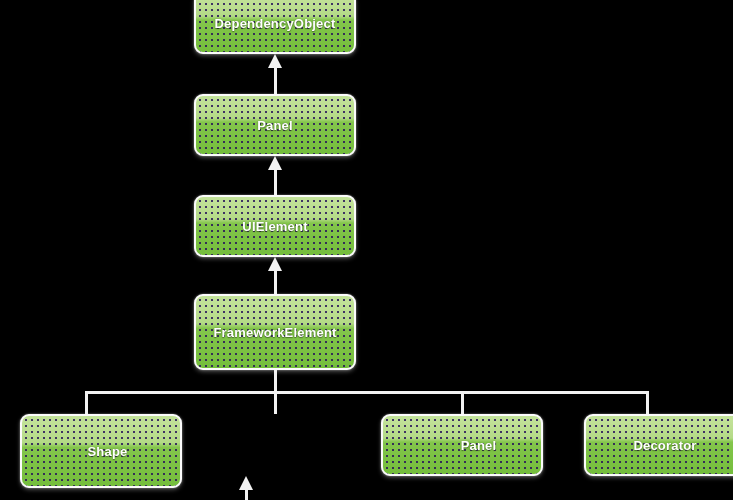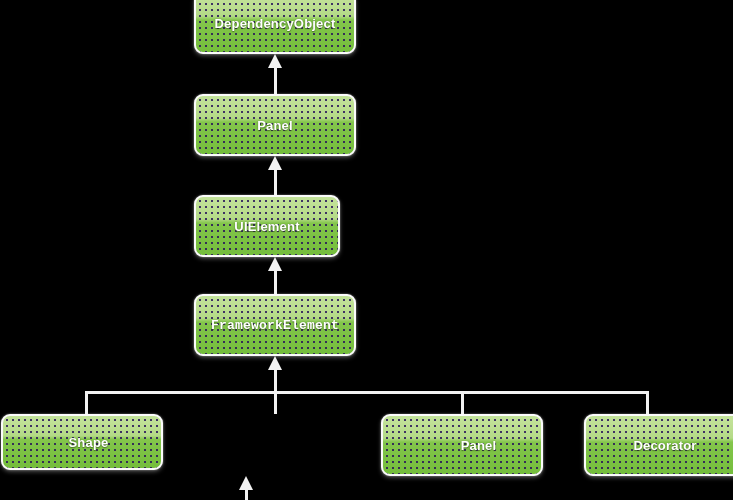--- a/index.html
+++ b/index.html
@@ -100,29 +100,29 @@
   <div class="arrow" style="left:239px; top:476px;"></div>
 
   <div class="node" style="left:194px; top:-8px; width:162px; height:62px;">
     <span class="node-label">DependencyObject</span>
   </div>
 
   <div class="node" style="left:194px; top:94px; width:162px; height:62px;">
     <span class="node-label">Panel</span>
   </div>
 
-  <div class="node" style="left:194px; top:195px; width:146px; height:62px;">
+  <div class="node" style="left:194px; top:195px; width:162px; height:62px;">
     <span class="node-label">UIElement</span>
   </div>
 
-  <div class="node" style="left:194px; top:294px; width:162px; height:62px;font-family:Liberation Mono, monospace;">
+  <div class="node" style="left:194px; top:294px; width:162px; height:76px;">
     <span class="node-label">FrameworkElement</span>
   </div>
 
-  <div class="node" style="left:1px; top:414px; width:162px; height:56px;padding-left:13px;">
+  <div class="node" style="left:20px; top:414px; width:162px; height:74px;padding-left:13px;">
     <span class="node-label">Shape</span>
   </div>
 
 
   <div class="node" style="left:381px; top:414px; width:162px; height:62px;padding-left:33px;">
     <span class="node-label">Panel</span>
   </div>
 
   <div class="node" style="left:584px; top:414px; width:162px; height:62px;">
     <span class="node-label">Decorator</span>

